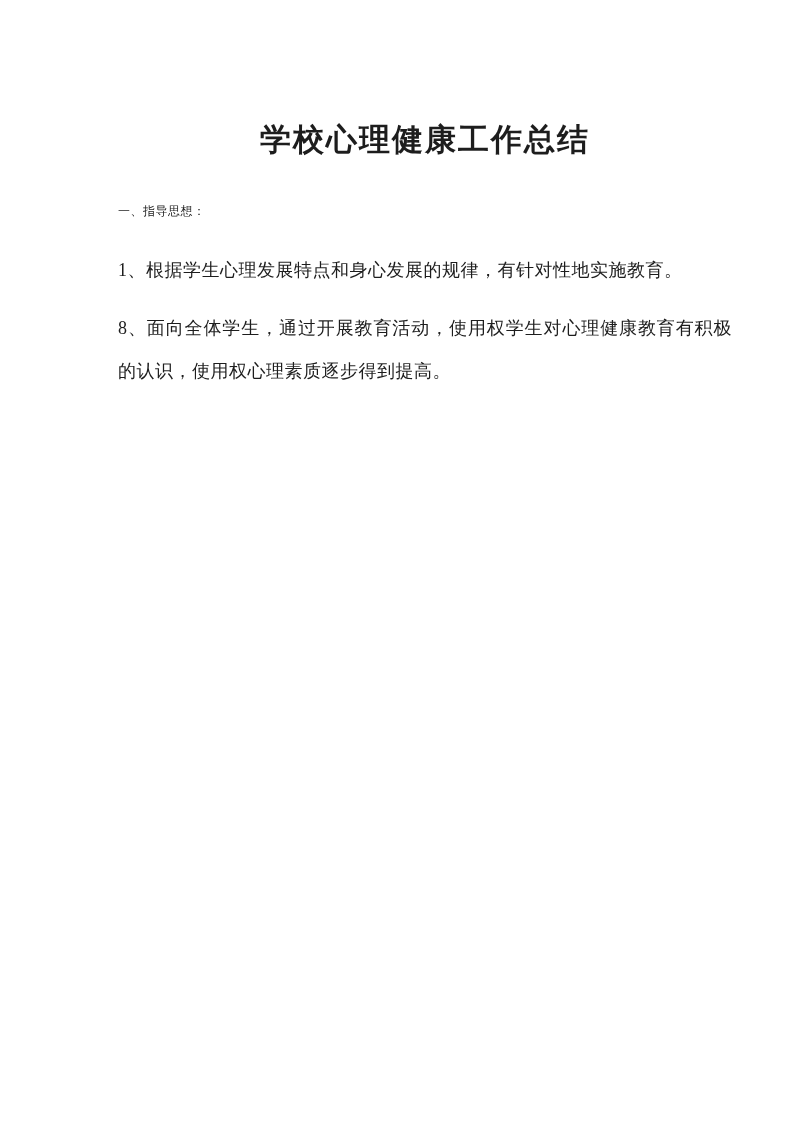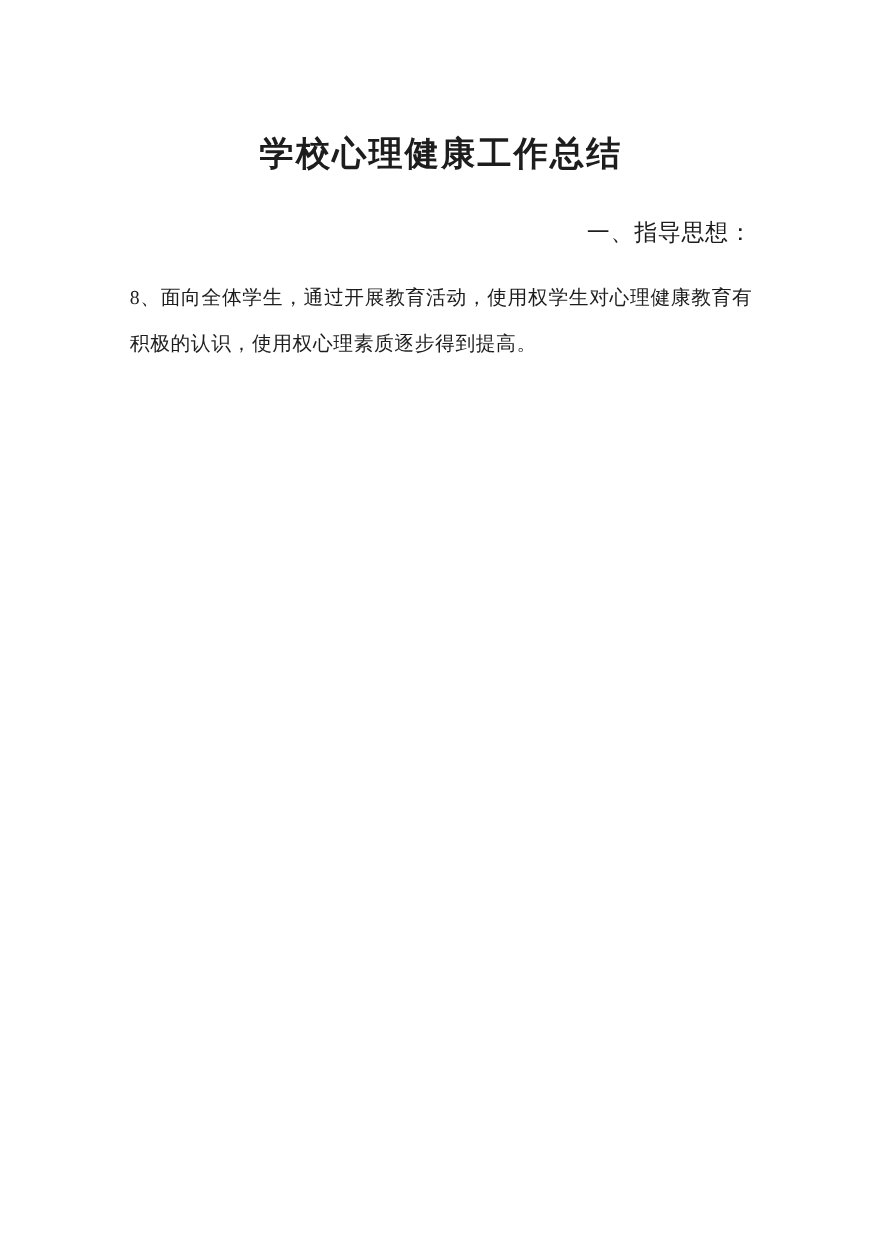--- a/index.html
+++ b/index.html
@@ -6,52 +6,53 @@
     margin: 0;
     padding: 0;
     background: #ffffff;
   }
   .page {
     position: relative;
     width: 793px;
     height: 1122px;
     margin: 0 auto;
     box-sizing: border-box;
-    padding: 116px 109px 0 118px;
+    padding: 116px 61px 0 118px;
     background: #ffffff;
     font-family: "Liberation Serif", serif;
     color: #1d1d1d;
     overflow: hidden;
   }
   .doc-title {
     font-size: 31px;
     font-weight: bold;
     text-align: center;
     line-height: 48px;
     letter-spacing: 2px;
     margin: 0 0 26px 0;
   }
   .section-heading {
-    font-size: 21px;
+    font-size: 12px;
     font-weight: normal;
     line-height: 42.5px;
     margin: 0 0 16px 0;
-    text-align: right;
+    text-align: left;
     letter-spacing: 0.5px;
   }
   .paragraph {
     font-size: 18px;
     line-height: 42.5px;
     margin: 0 0 16px 0;
     text-align: justify;
     letter-spacing: 0.5px;
   }
 </style>
 <title>学校心理健康工作总结</title></head>
 <body>
 
 <div class="page">
   <h1 class="doc-title">学校心理健康工作总结</h1>
   <div id="doc-sections">
       <p class="section-heading">一、指导思想：</p>
+      <p class="paragraph">1、根据学生心理发展特点和身心发展的规律，有针对性地实施教育。</p>
       <p class="paragraph">8、面向全体学生，通过开展教育活动，使用权学生对心理健康教育有积极的认识，使用权心理素质逐步得到提高。</p>
     </div>
 </div>
 
 </body></html>

